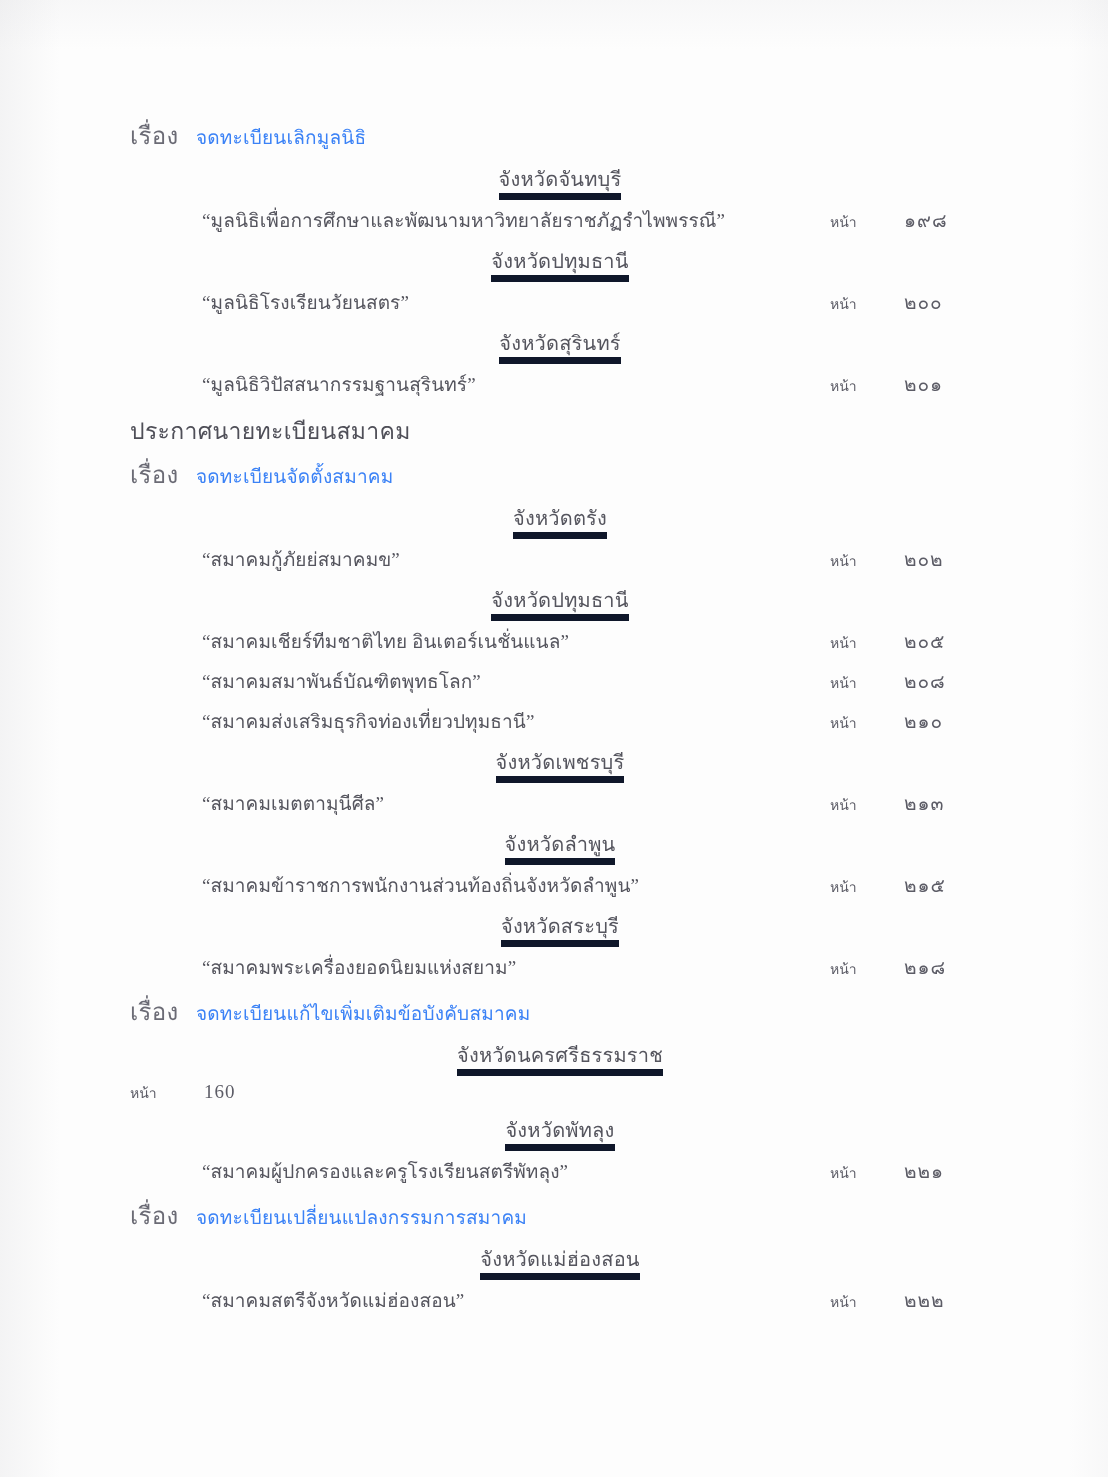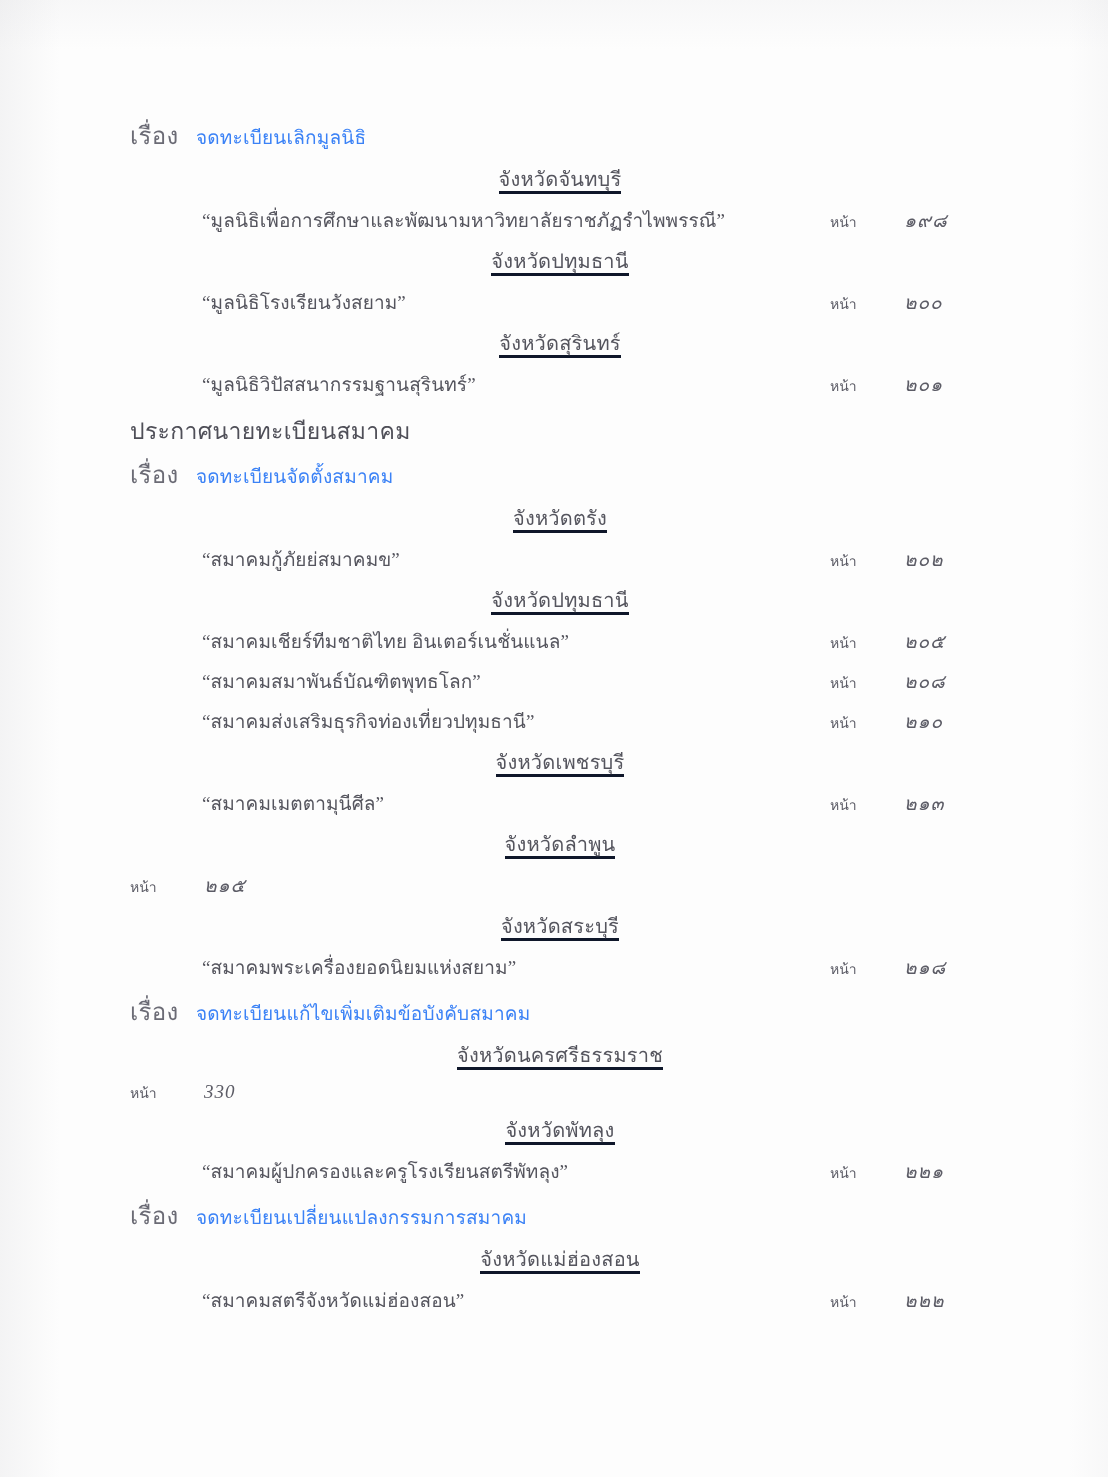--- a/index.html
+++ b/index.html
@@ -59,22 +59,23 @@
 
   
   .province {
     text-align: center;
     font-size: 20px;
     color: #55555e;
     margin: 8px 0 4px 0;
     letter-spacing: 0.2px;
   }
   .province span {
-    border-bottom: 3px solid #0f172a;
+    border-bottom: 7px solid #0f172a;
     padding-bottom: 1px;
+    font-family: Liberation Mono, monospace;
   }
 
   
   .entry {
     display: flex;
     align-items: baseline;
     margin: 10px 0 10px 0;
   }
   .entry-name {
     font-size: 19px;
@@ -90,21 +91,20 @@
     flex: 0 0 74px;
     text-align: left;
   }
   .entry-page-num {
     font-size: 19px;
     color: #5c5c66;
     width: 86px;
     flex: 0 0 86px;
     text-align: left;
     letter-spacing: 1px;
-    font-style: italic;
   }
 
   
   .announce {
     font-size: 23px;
     color: #4f4f58;
     margin: 14px 0 6px 0;
     letter-spacing: 0.3px;
     padding-right: 60px;
   }
@@ -122,21 +122,21 @@
         <span class="subject-text">จดทะเบียนเลิกมูลนิธิ</span>
       </div>
       <div class="province"><span>จังหวัดจันทบุรี</span></div>
       <div class="entry">
         <span class="entry-name">“มูลนิธิเพื่อการศึกษาและพัฒนามหาวิทยาลัยราชภัฏรำไพพรรณี”</span>
         <span class="entry-page-label">หน้า</span>
         <span class="entry-page-num">๑๙๘</span>
       </div>
       <div class="province"><span>จังหวัดปทุมธานี</span></div>
       <div class="entry">
-        <span class="entry-name">“มูลนิธิโรงเรียนวังสยาม”</span>
+        <span class="entry-name">“มูลนิธิโรงเรียนวัยนสตร”</span>
         <span class="entry-page-label">หน้า</span>
         <span class="entry-page-num">๒๐๐</span>
       </div>
       <div class="province"><span>จังหวัดสุรินทร์</span></div>
       <div class="entry">
         <span class="entry-name">“มูลนิธิวิปัสสนากรรมฐานสุรินทร์”</span>
         <span class="entry-page-label">หน้า</span>
         <span class="entry-page-num">๒๐๑</span>
       </div>
       <div class="announce">ประกาศนายทะเบียนสมาคม</div>
@@ -167,37 +167,38 @@
         <span class="entry-page-num">๒๑๐</span>
       </div>
       <div class="province"><span>จังหวัดเพชรบุรี</span></div>
       <div class="entry">
         <span class="entry-name">“สมาคมเมตตามุนีศีล”</span>
         <span class="entry-page-label">หน้า</span>
         <span class="entry-page-num">๒๑๓</span>
       </div>
       <div class="province"><span>จังหวัดลำพูน</span></div>
       <div class="entry">
+        <span class="entry-name">“สมาคมข้าราชการพนักงานส่วนท้องถิ่นจังหวัดลำพูน”</span>
         <span class="entry-page-label">หน้า</span>
         <span class="entry-page-num">๒๑๕</span>
       </div>
       <div class="province"><span>จังหวัดสระบุรี</span></div>
       <div class="entry">
         <span class="entry-name">“สมาคมพระเครื่องยอดนิยมแห่งสยาม”</span>
         <span class="entry-page-label">หน้า</span>
         <span class="entry-page-num">๒๑๘</span>
       </div>
       <div class="subject-line">
         <span class="subject-label faded">เรื่อง</span>
         <span class="subject-text">จดทะเบียนแก้ไขเพิ่มเติมข้อบังคับสมาคม</span>
       </div>
       <div class="province"><span>จังหวัดนครศรีธรรมราช</span></div>
       <div class="entry">
         <span class="entry-page-label">หน้า</span>
-        <span class="entry-page-num">330</span>
+        <span class="entry-page-num">160</span>
       </div>
       <div class="province"><span>จังหวัดพัทลุง</span></div>
       <div class="entry">
         <span class="entry-name">“สมาคมผู้ปกครองและครูโรงเรียนสตรีพัทลุง”</span>
         <span class="entry-page-label">หน้า</span>
         <span class="entry-page-num">๒๒๑</span>
       </div>
       <div class="subject-line">
         <span class="subject-label faded">เรื่อง</span>
         <span class="subject-text">จดทะเบียนเปลี่ยนแปลงกรรมการสมาคม</span>

